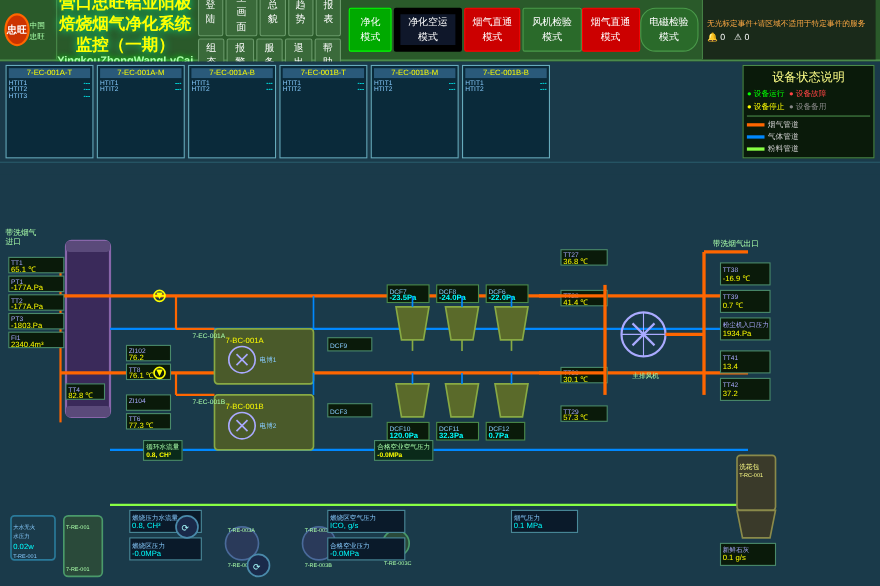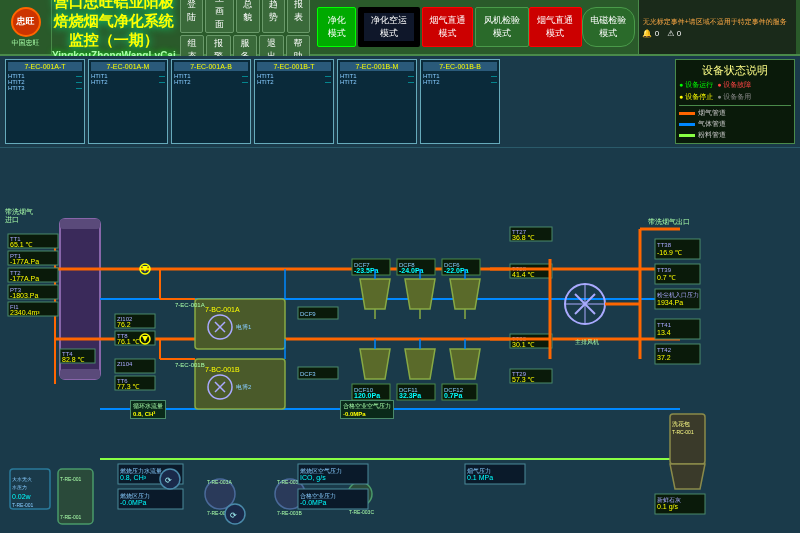--- a/index.html
+++ b/index.html
@@ -18,21 +18,21 @@
       border-bottom: 2px solid #4a8a4a;
       height: 56px;
       display: flex;
       align-items: center;
       padding: 0 4px;
       position: relative;
     }
     #logo-area {
       width: 60px;
       display: flex;
-      flex-direction: column;
+      flex-direction: row;
       align-items: center;
       color: #fff;
       font-size: 8px;
       border-right: 1px solid #4a8a4a;
       padding-right: 4px;
       height: 100%;
       justify-content: center;
     }
     #logo-circle {
       width: 30px; height: 30px;

